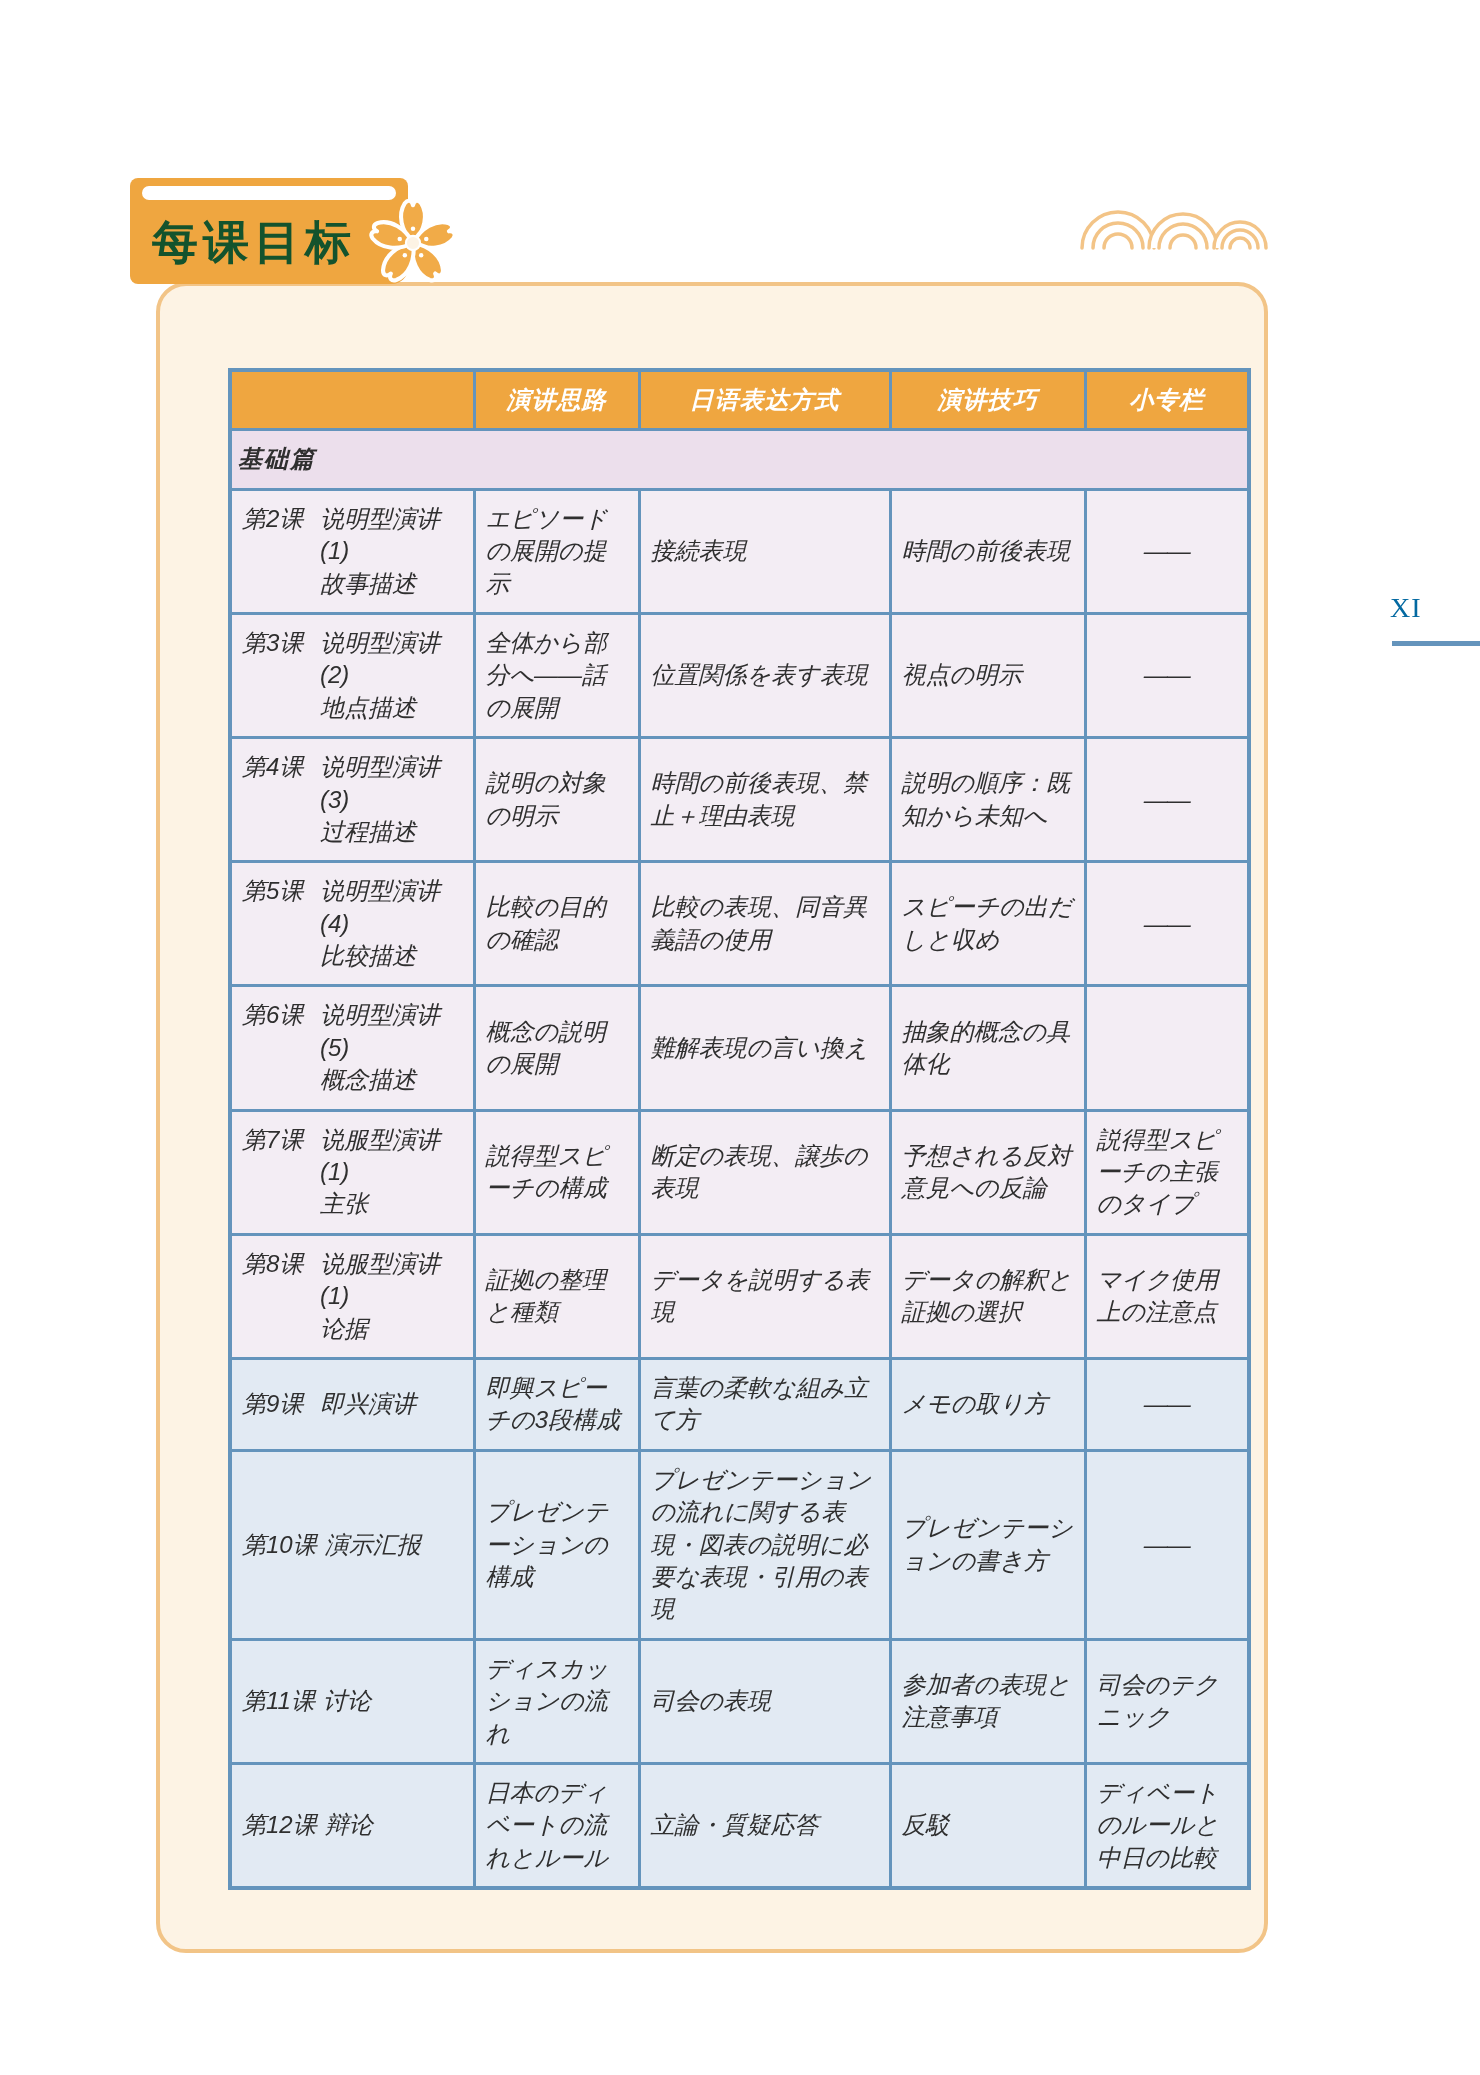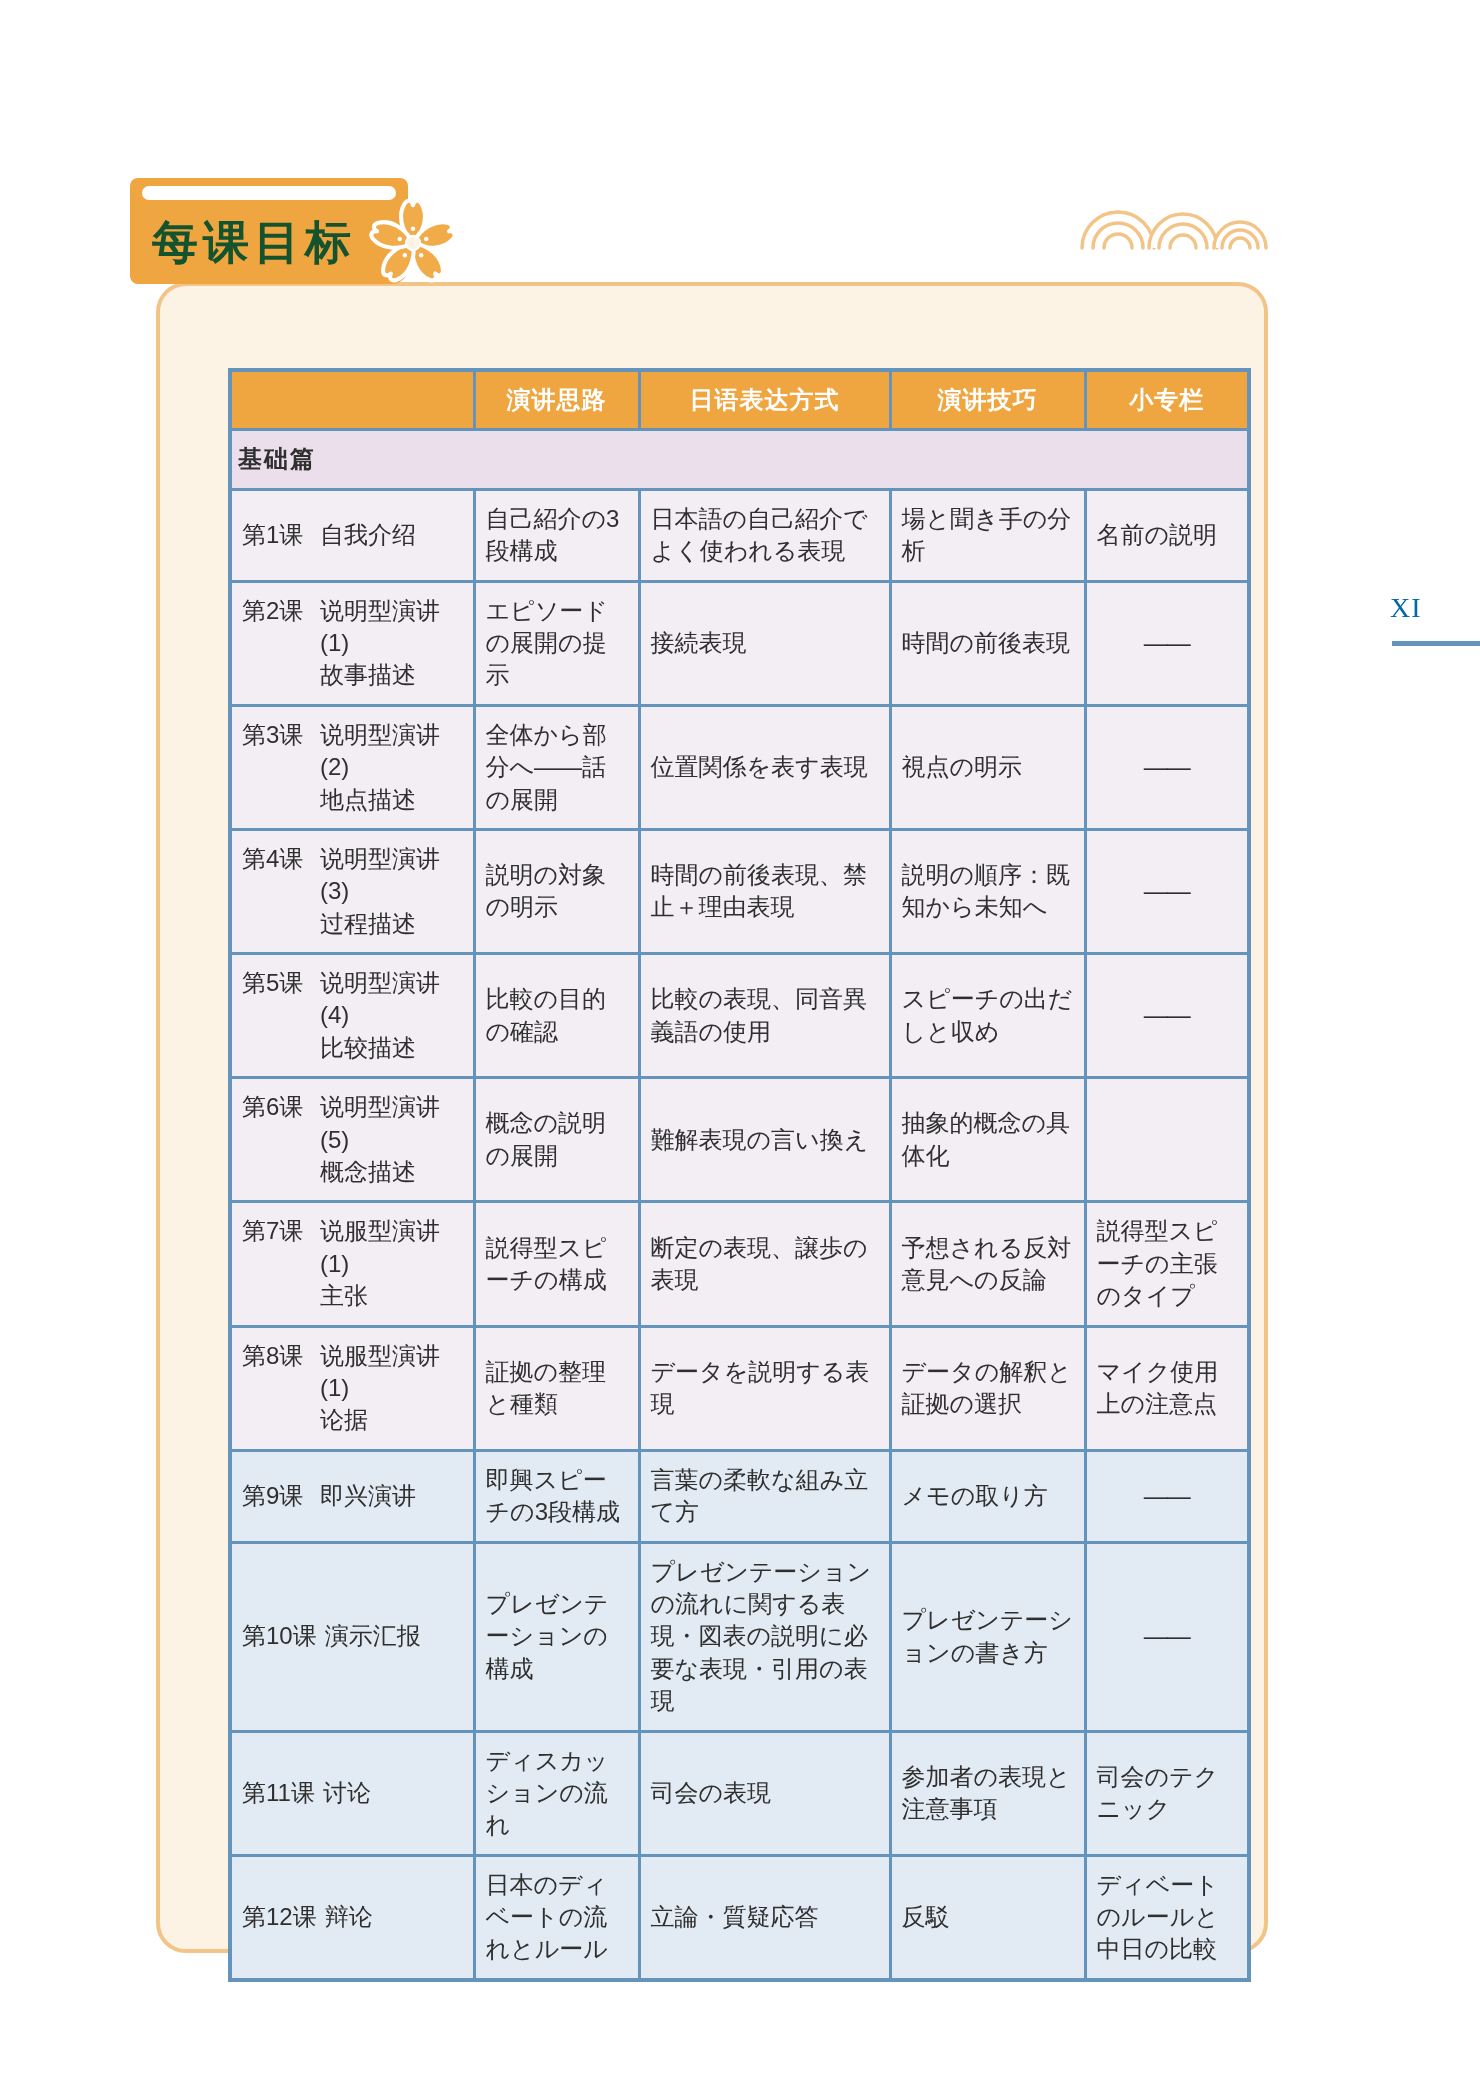--- a/index.html
+++ b/index.html
@@ -45,21 +45,21 @@
     position:absolute;left:1390px;top:592px;
     font-family:"Liberation Serif","DejaVu Serif",serif;
     font-size:28px;color:#0369a1;letter-spacing:1px;
   }
   .page-rule{
     position:absolute;left:1392px;top:641px;
     width:88px;height:5px;
     background:var(--table-border,#6494bc);
   }
   
-  .table-wrap{position:absolute;left:228px;top:368px;z-index:2;}
+  .table-wrap{position:absolute;left:228px;top:368px;z-index:2;font-style:italic;}
   table.goals{
     border-collapse:collapse;table-layout:fixed;
     width:1019px;
     border:4px solid var(--table-border,#6494bc);
   }
   table.goals td{
     border:3px solid var(--table-border,#6494bc);
     padding:12px 10px;
     font-size:24px;line-height:1.35;
     vertical-align:middle;
@@ -159,34 +159,20 @@
           <td>小专栏</td>
         </tr>
       </thead>
       <tbody>
           <tr class="section s0">
             <td colspan="5">基础篇</td>
           </tr>
           <tr class="s0">
             <td class="lesson-cell">
               <div class="lesson">
-                <span class="lno">第1课</span>
-                <div class="ltitle">
-                  <div>自我介绍</div>
-                </div>
-              </div>
-            </td>
-            <td>自己紹介の3段構成</td>
-            <td>日本語の自己紹介でよく使われる表現</td>
-            <td>場と聞き手の分析</td>
-            <td>名前の説明</td>
-          </tr>
-          <tr class="s0">
-            <td class="lesson-cell">
-              <div class="lesson">
                 <span class="lno">第2课</span>
                 <div class="ltitle">
                   <div>说明型演讲(1)</div>
                   <div>故事描述</div>
                 </div>
               </div>
             </td>
             <td>エピソードの展開の提示</td>
             <td>接続表現</td>
             <td>時間の前後表現</td>

